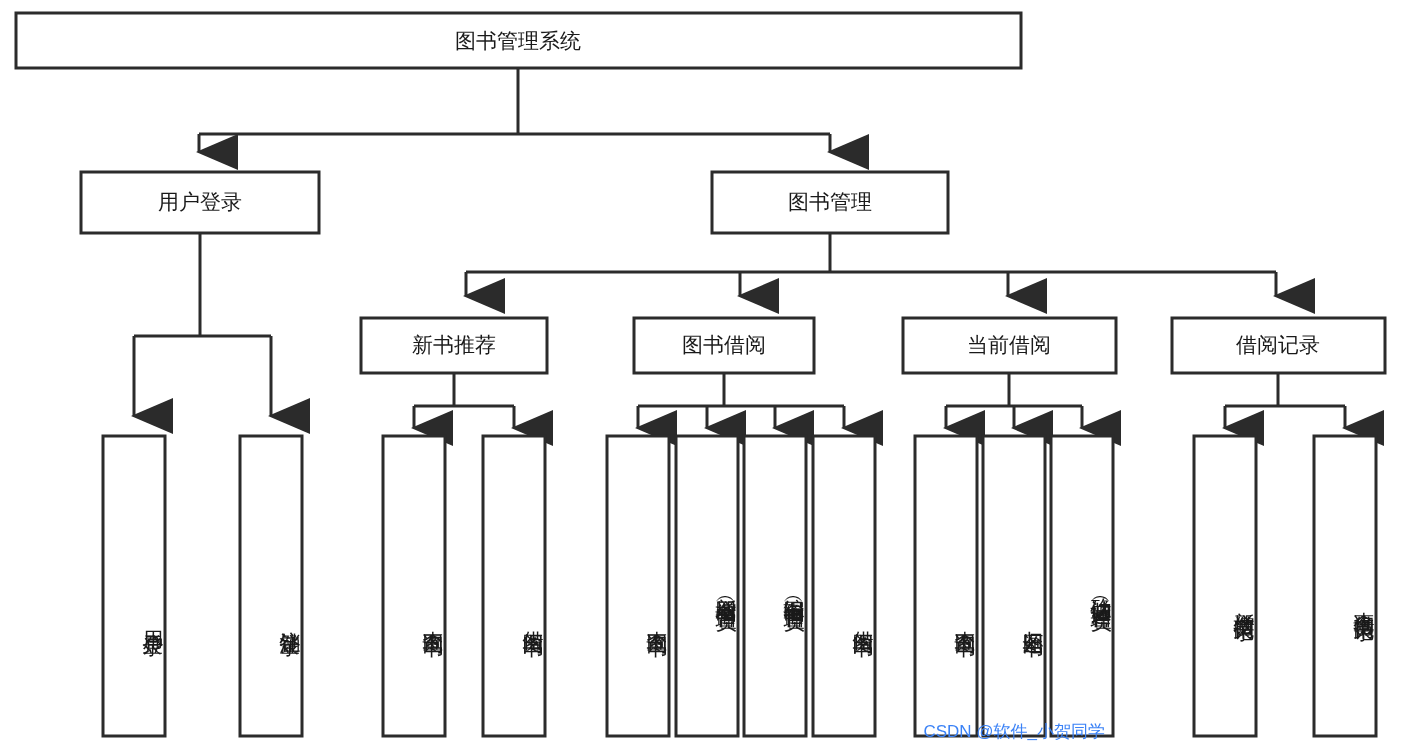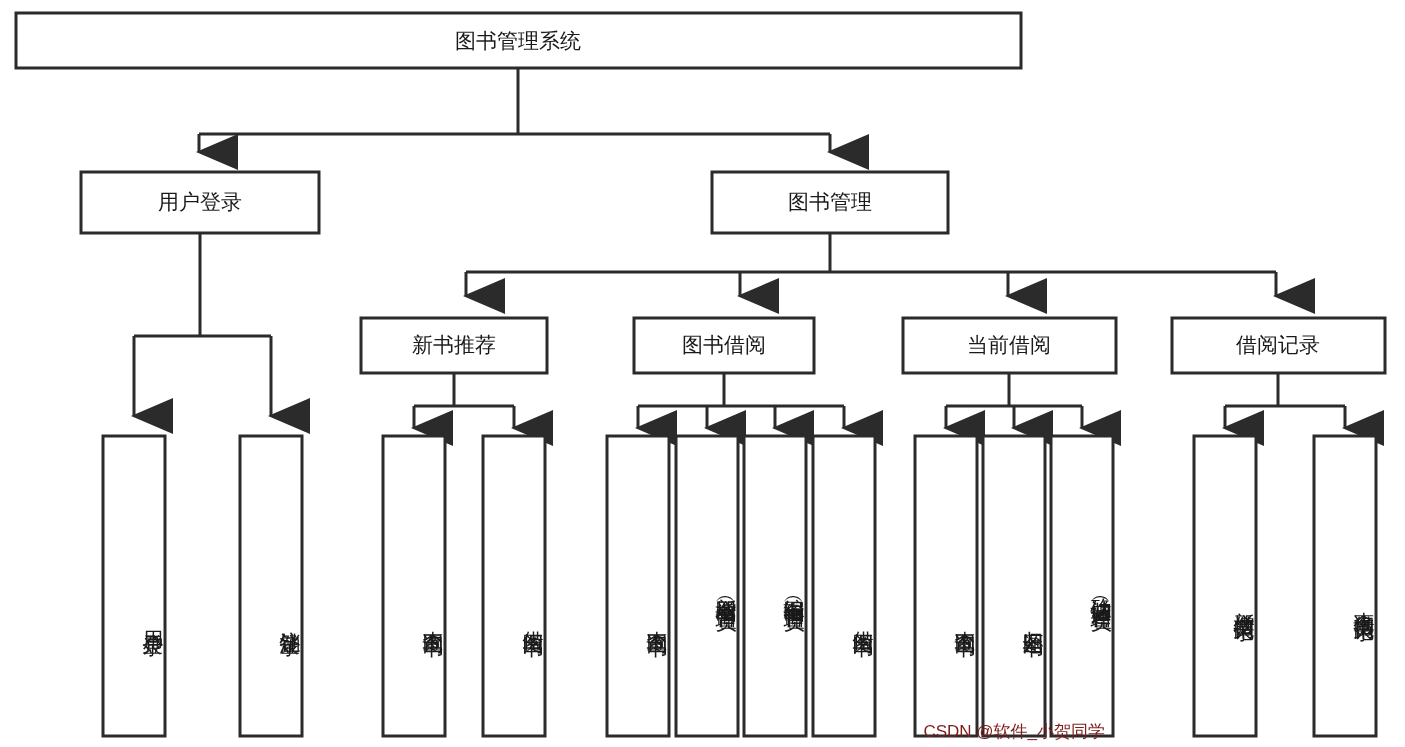--- a/index.html
+++ b/index.html
@@ -30,21 +30,21 @@
     white-space:nowrap;
     display:flex;
     align-items:flex-start;
     justify-content:center;
   }
   .watermark{
     position:absolute;
     right:10px;bottom:4px;
     font-family:"Liberation Sans","DejaVu Sans",sans-serif;
     font-size:17px;
-    color:#7f1d1d;
+    color:#3b82f6;
     white-space:nowrap;
     pointer-events:none;
   }
 </style>
 </head>
 <body>
 
 <div id="diagram-root">
 
   <svg id="tree" viewBox="0 0 1405 747">

